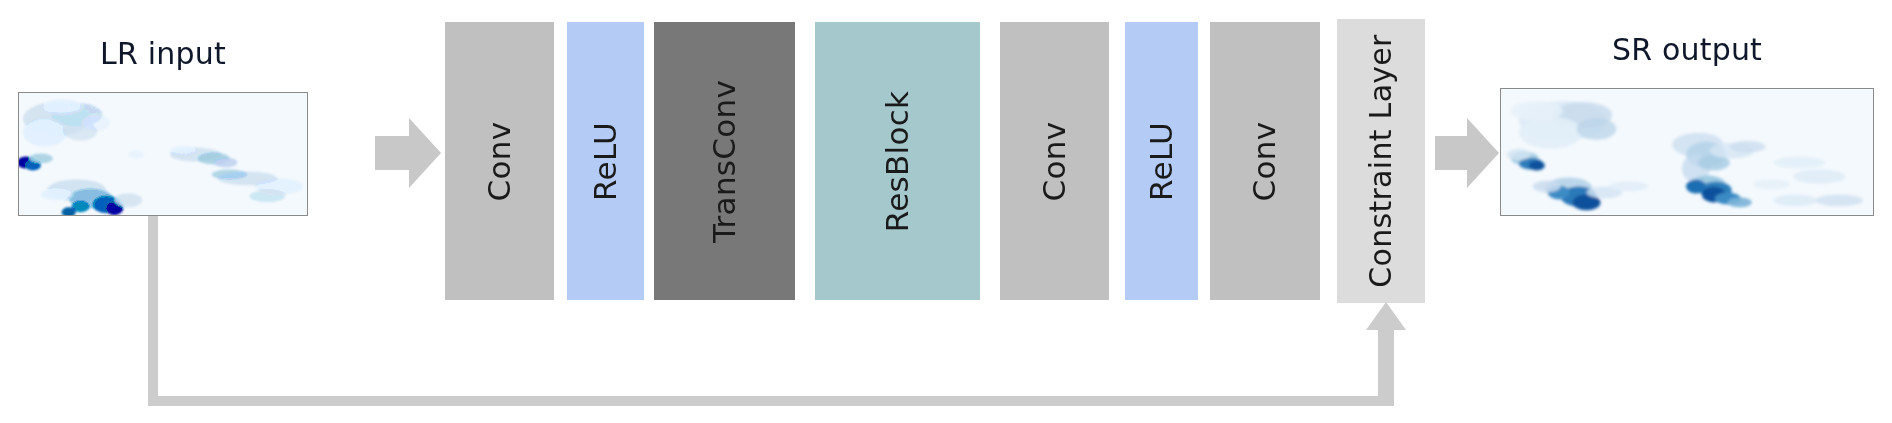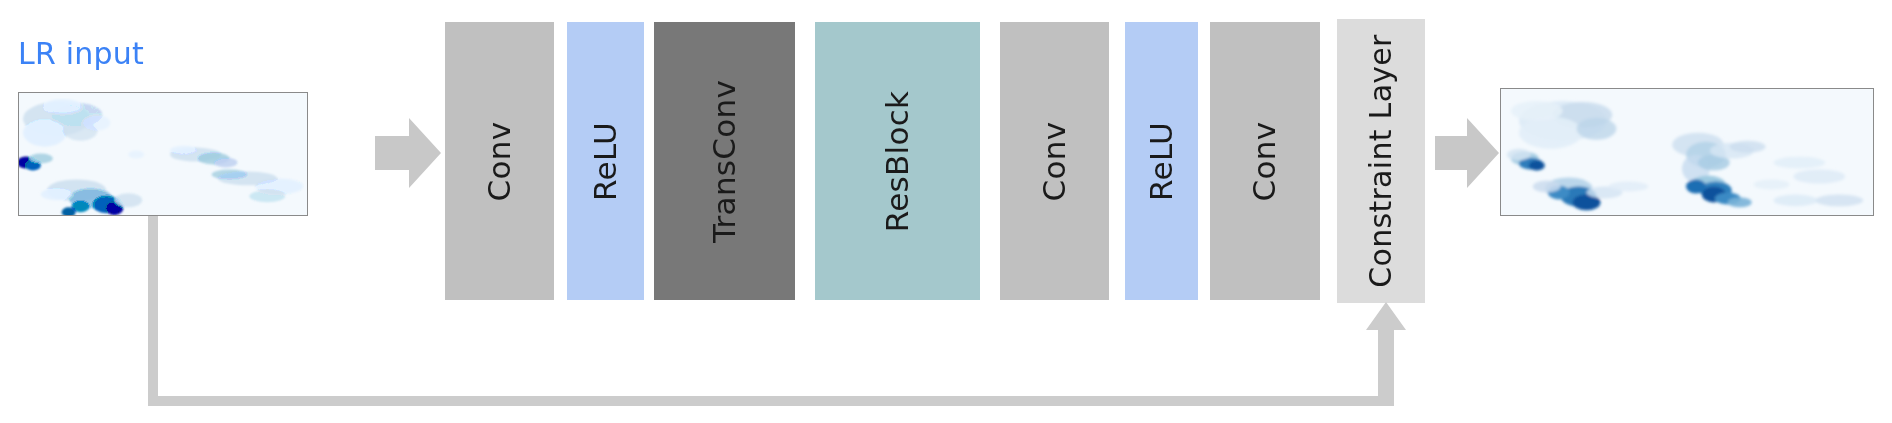--- a/index.html
+++ b/index.html
@@ -12,21 +12,22 @@
     width: 1892px;
     height: 423px;
     background: #ffffff;
     font-family: "DejaVu Sans", "Liberation Sans", sans-serif;
     overflow: hidden;
   }
 
   
   .panel-title {
     position: absolute;
-    color: #3b82f6;
+    text-align: center;
+    color: #0f172a;
     font-size: 30px;
     font-weight: 400;
     letter-spacing: 0.2px;
     white-space: nowrap;
   }
 
   
   .field-panel {
     position: absolute;
     border: 1.5px solid #8a8a8a;
@@ -156,20 +157,21 @@
   </div>
 
   <div class="block" style="left:1337px; top:19px; width:88px; height:284px; background:#dcdcdc;">
     <span class="block-label" style="font-size:30px;">Constraint Layer</span>
   </div>
 
   <svg class="arrow-svg" style="left:1433px; top:114px; width:70px; height:78px;" viewBox="0 0 70 78">
     <polygon points="2,22 34,22 34,4 66,39 34,74 34,56 2,56" fill="#c8c8c8"></polygon>
   </svg>
 
+  <div class="panel-title" style="left:1500px; top:32px; width:374px;">SR output</div>
 
   <div class="field-panel sr" style="left:1500px; top:88px; width:374px; height:128px;">
     <svg class="field-inner" viewBox="0 0 374 128" preserveAspectRatio="none">
       <defs>
         <filter id="smooth-sr" x="-10%" y="-10%" width="120%" height="120%">
           <feGaussianBlur stdDeviation="1.6"></feGaussianBlur>
         </filter>
       </defs>
       <rect x="0" y="0" width="374" height="128" fill="#f4f9fd"></rect>
       <g filter="url(#smooth-sr)">

